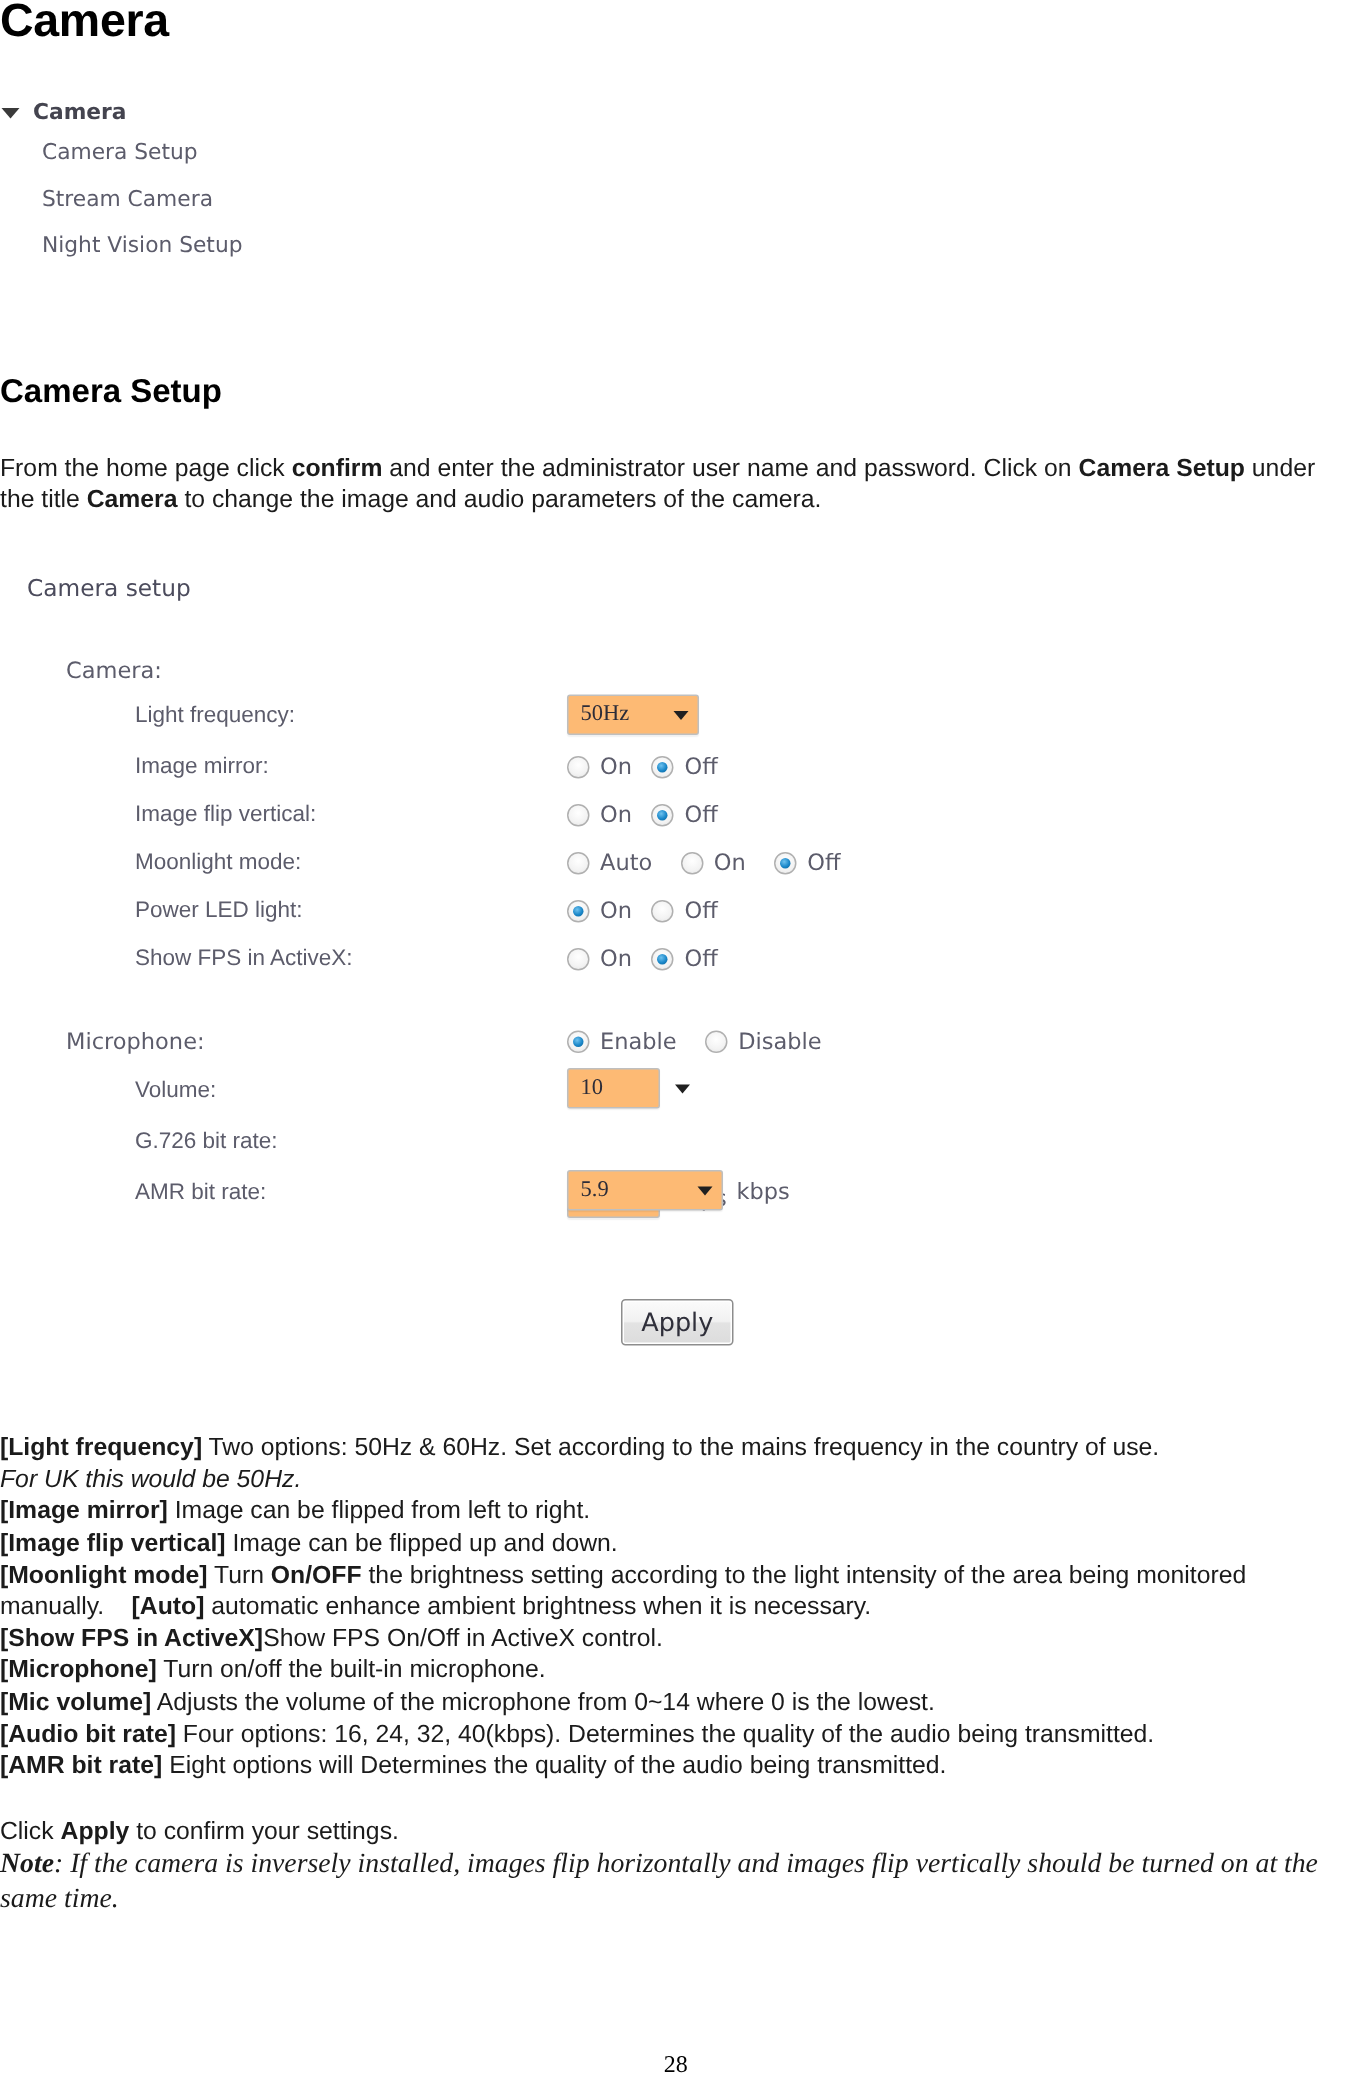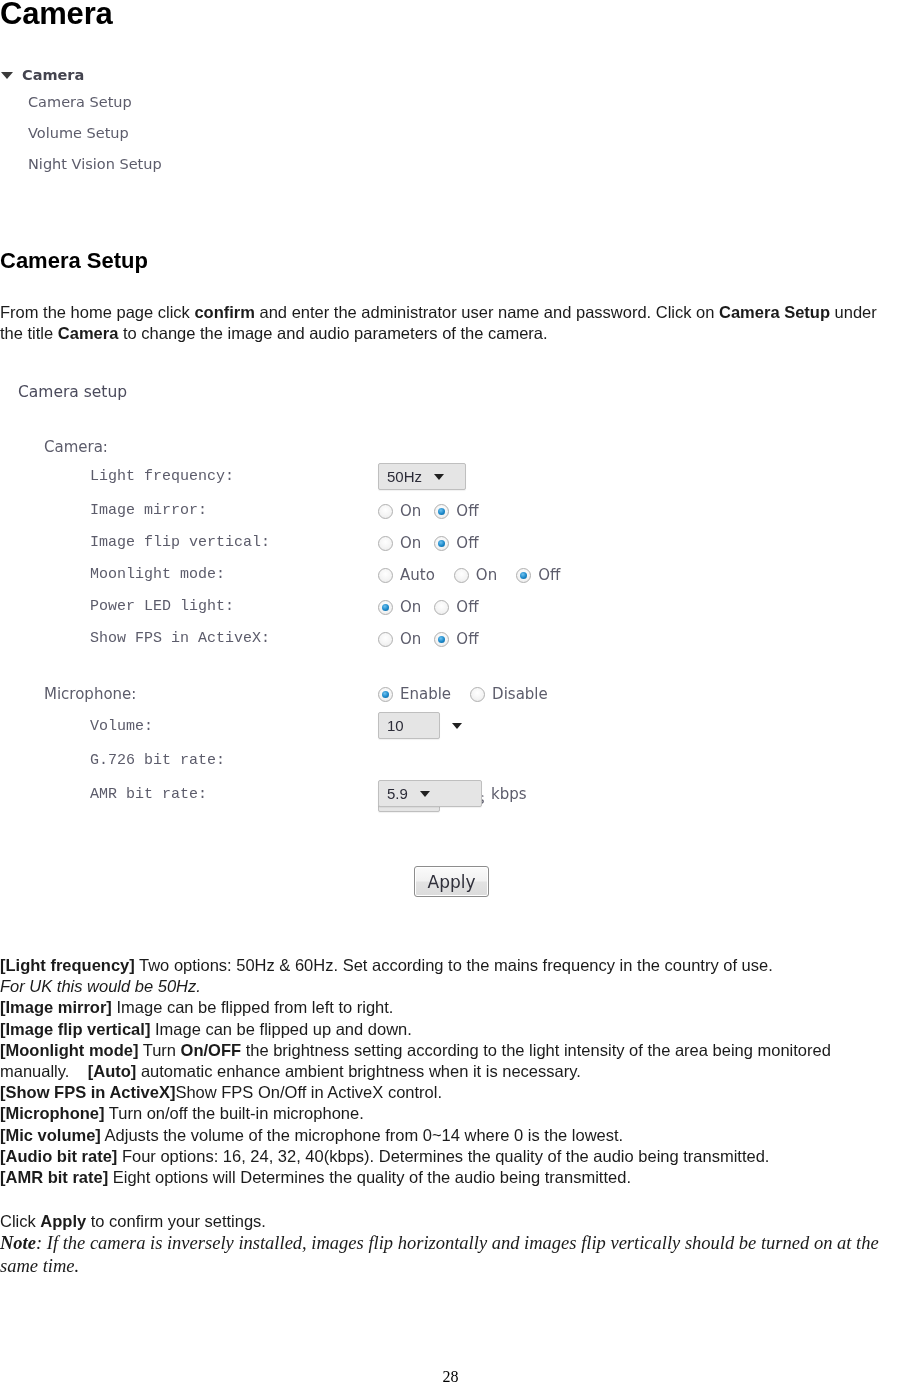--- a/index.html
+++ b/index.html
@@ -111,44 +111,45 @@
   .group-label {
     position: absolute;
     font-family: "DejaVu Sans", sans-serif;
     font-size: 15px;
     color: #5c5c6b;
     white-space: nowrap;
   }
   .field-label {
     position: absolute;
     left: 90px;
-    font-family: Liberation Mono, monospace;
+    font-family: Liberation Sans, sans-serif;
     font-size: 15px;
     color: #5c5c6b;
     white-space: nowrap;
   }
   .ctrl {
     position: absolute;
     left: 378px;
     display: flex;
     align-items: center;
     white-space: nowrap;
   }
 
   
   .select {
     display: inline-flex;
     align-items: center;
+    justify-content: space-between;
     box-sizing: border-box;
     height: 27px;
     padding: 0 6px 0 8px;
-    background: #e5e5e5;
+    background: #fdba74;
     border: 1px solid #bfbfbf;
     border-radius: 2px;
-    font-family: Liberation Sans, sans-serif;
+    font-family: Liberation Serif, serif;
     font-size: 15px;
     color: #2c2c38;
     box-shadow: 0 1px 1px rgba(0,0,0,0.06);
   }
   .select .caret {
     width: 0; height: 0;
     margin-left: 12px;
     border-left: 5px solid transparent;
     border-right: 5px solid transparent;
     border-top: 6px solid #202020;
@@ -257,21 +258,21 @@
 <body>
 
 <div class="page-title">Camera</div>
 
 <div class="nav-tree">
   <div class="nav-root">
     <span class="tri-icon"></span>
     <span>Camera</span>
   </div>
   <div class="nav-child">Camera Setup</div>
-  <div class="nav-child">Volume Setup</div>
+  <div class="nav-child">Stream Camera</div>
   <div class="nav-child">Night Vision Setup</div>
 </div>
 
 <div class="section-heading">Camera Setup</div>
 
 <div class="intro">
   <span>From the home page click </span><b>confirm</b><span> and enter the administrator user name and password. Click on </span><b>Camera Setup</b><span> under the title </span><b>Camera</b><span> to change the image and audio parameters of the camera.</span>
 </div>
 
 <div class="panel">

